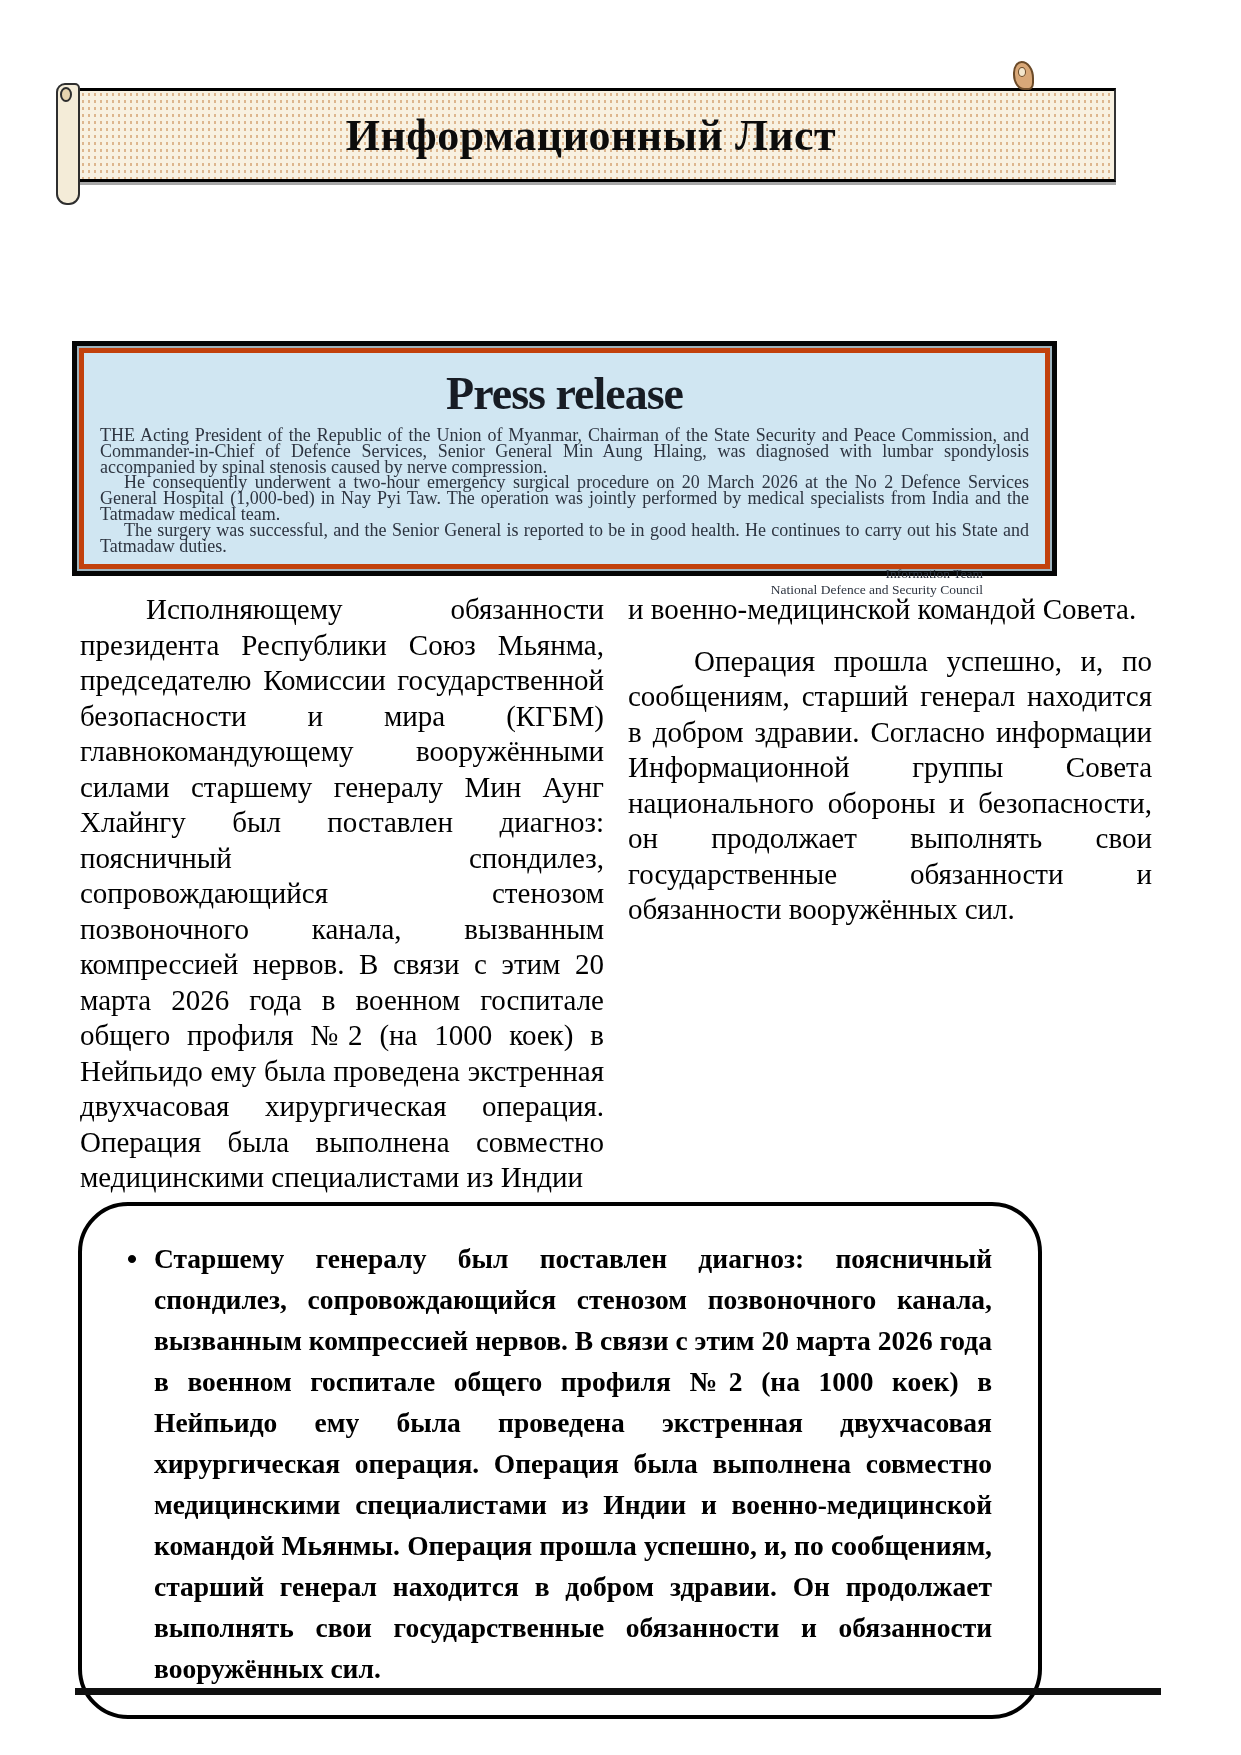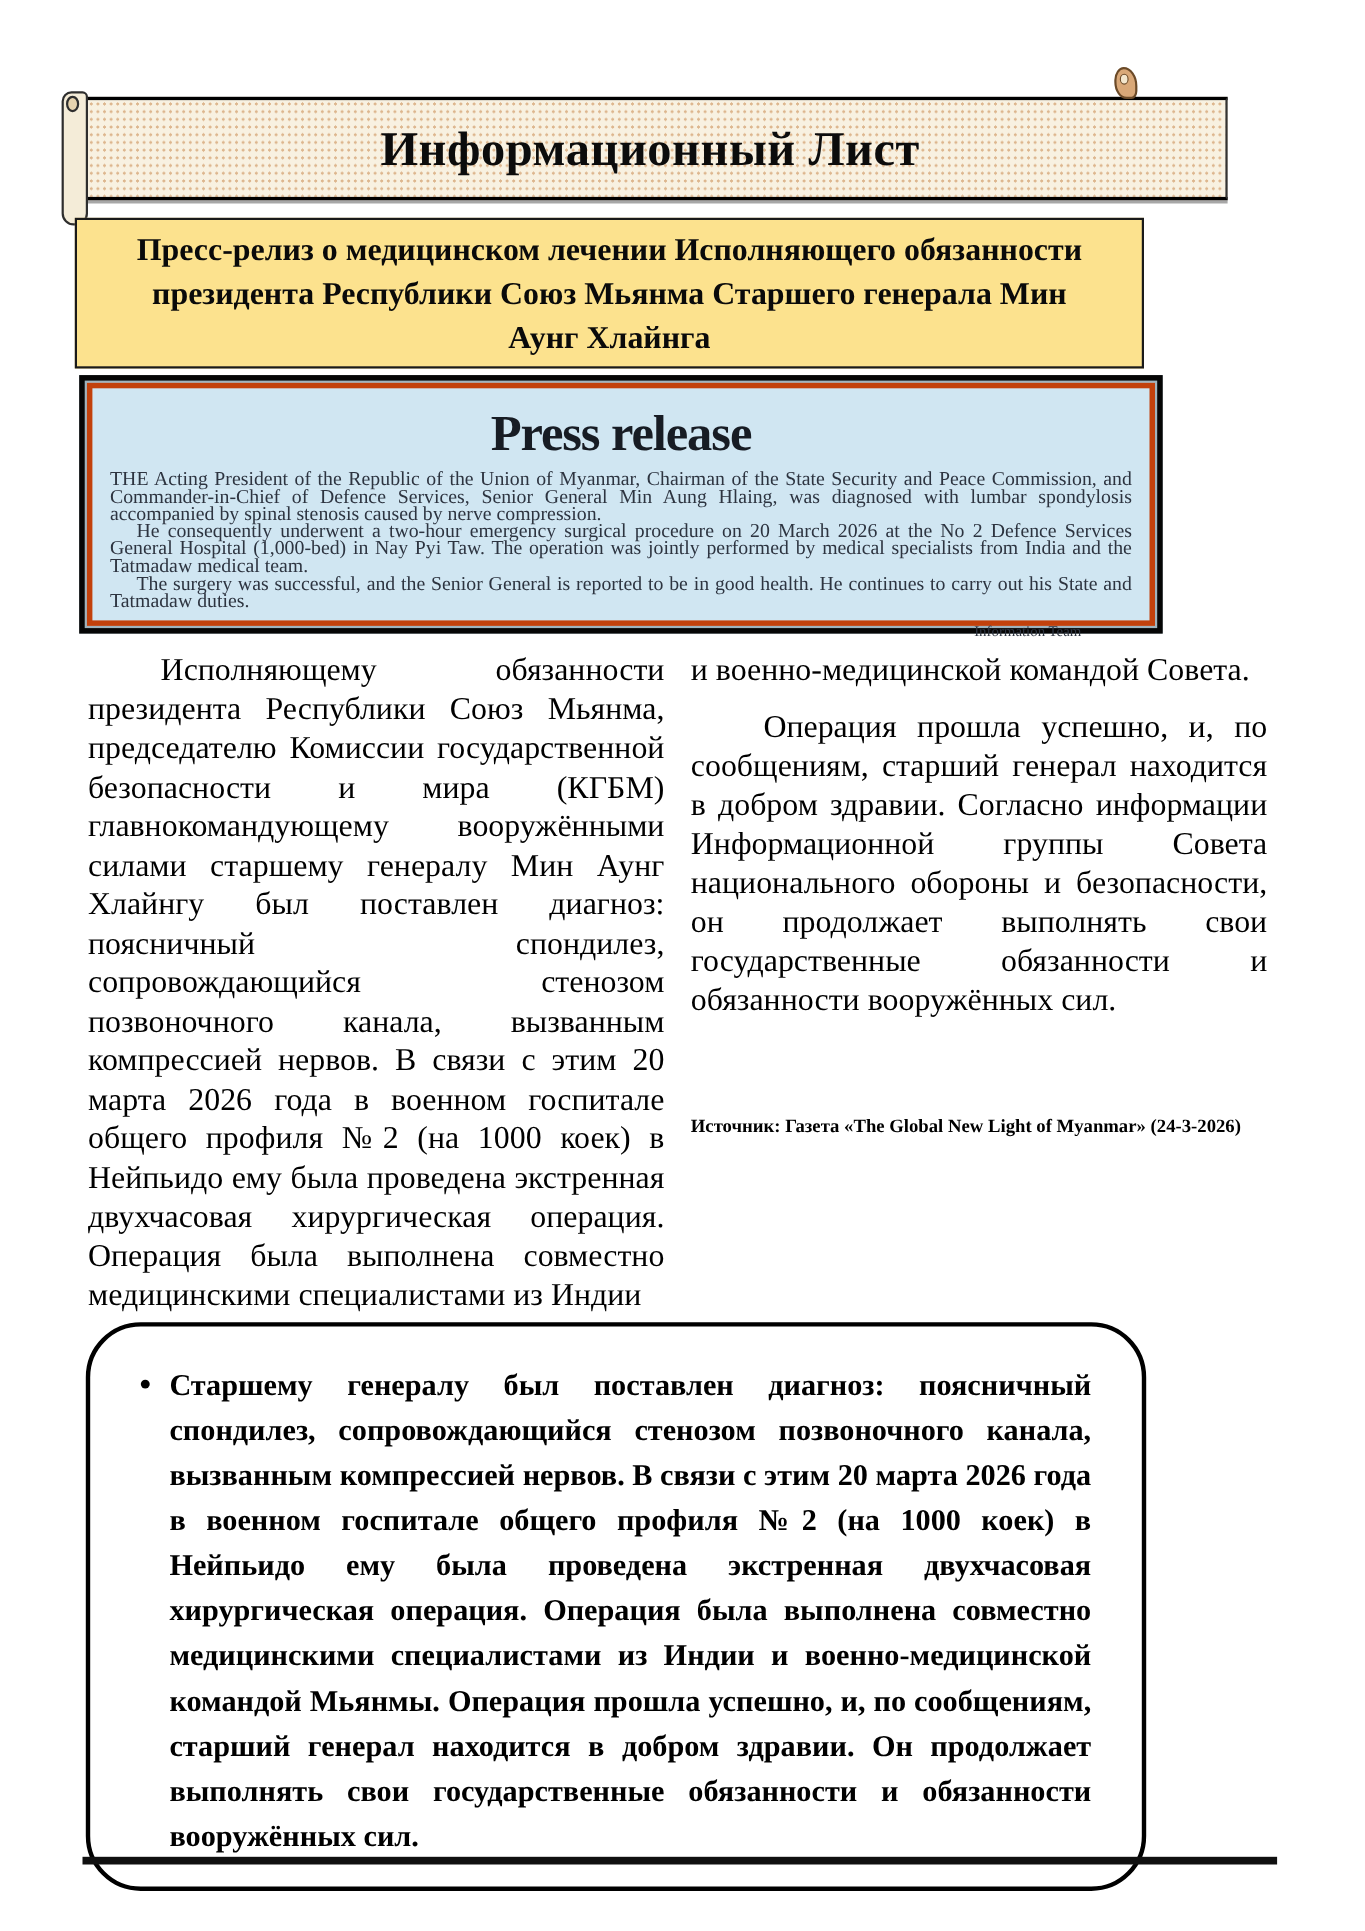--- a/index.html
+++ b/index.html
@@ -114,44 +114,41 @@
 <body>
 
 <div class="page">
 
   <div class="banner">
     <div class="roll"></div>
     <div class="curl"></div>
     <h1 class="banner-title">Информационный Лист</h1>
   </div>
 
-  <div class="title-box">
-    <h2>Пресс-релиз о медицинском лечении Исполняющего обязанности президента Республики Союз Мьянма Старшего генерала Мин Аунг Хлайнга</h2>
-  </div>
 
   <div class="press-box">
     <div class="press-inner">
       <h3 class="press-title">Press release</h3>
       <p class="press-p">THE Acting President of the Republic of the Union of Myanmar, Chairman of the State Security and Peace Commission, and Commander-in-Chief of Defence Services, Senior General Min Aung Hlaing, was diagnosed with lumbar spondylosis accompanied by spinal stenosis caused by nerve compression.</p>
       <p class="press-p indent">He consequently underwent a two-hour emergency surgical procedure on 20 March 2026 at the No 2 Defence Services General Hospital (1,000-bed) in Nay Pyi Taw. The operation was jointly performed by medical specialists from India and the Tatmadaw medical team.</p>
       <p class="press-p indent">The surgery was successful, and the Senior General is reported to be in good health. He continues to carry out his State and Tatmadaw duties.</p>
       <div class="press-sig">
         <div>Information Team</div>
+        <div>National Defence and Security Council</div>
       </div>
     </div>
   </div>
 
   <div class="columns">
     <div class="col col-left">
       <p class="p-indent">Исполняющему обязанности президента Республики Союз Мьянма, председателю Комиссии государственной безопасности и мира (КГБМ) главнокомандующему вооружёнными силами старшему генералу Мин Аунг Хлайнгу был поставлен диагноз: поясничный спондилез, сопровождающийся стенозом позвоночного канала, вызванным компрессией нервов. В связи с этим 20 марта 2026 года в военном госпитале общего профиля №2 (на 1000 коек) в Нейпьидо ему была проведена экстренная двухчасовая хирургическая операция. Операция была выполнена совместно медицинскими специалистами из Индии</p>
     </div>
     <div class="col col-right">
       <p>и военно-медицинской командой Совета.</p>
       <p class="p-indent para2">Операция прошла успешно, и, по сообщениям, старший генерал находится в добром здравии. Согласно информации Информационной группы Совета национального обороны и безопасности, он продолжает выполнять свои государственные обязанности и обязанности вооружённых сил.</p>
-      <p class="source">Источник: Газета «The Global New Light of Myanmar» (24-3-2026)</p>
     </div>
   </div>
 
   <div class="summary-box">
     <div class="bullet-marker">•</div>
     <p class="summary-text">Старшему генералу был поставлен диагноз: поясничный спондилез, сопровождающийся стенозом позвоночного канала, вызванным компрессией нервов. В связи с этим 20 марта 2026 года в военном госпитале общего профиля №2 (на 1000 коек) в Нейпьидо ему была проведена экстренная двухчасовая хирургическая операция. Операция была выполнена совместно медицинскими специалистами из Индии и военно-медицинской командой Мьянмы. Операция прошла успешно, и, по сообщениям, старший генерал находится в добром здравии. Он продолжает выполнять свои государственные обязанности и обязанности вооружённых сил.</p>
   </div>
 
   <div class="bottom-rule"></div>
 

